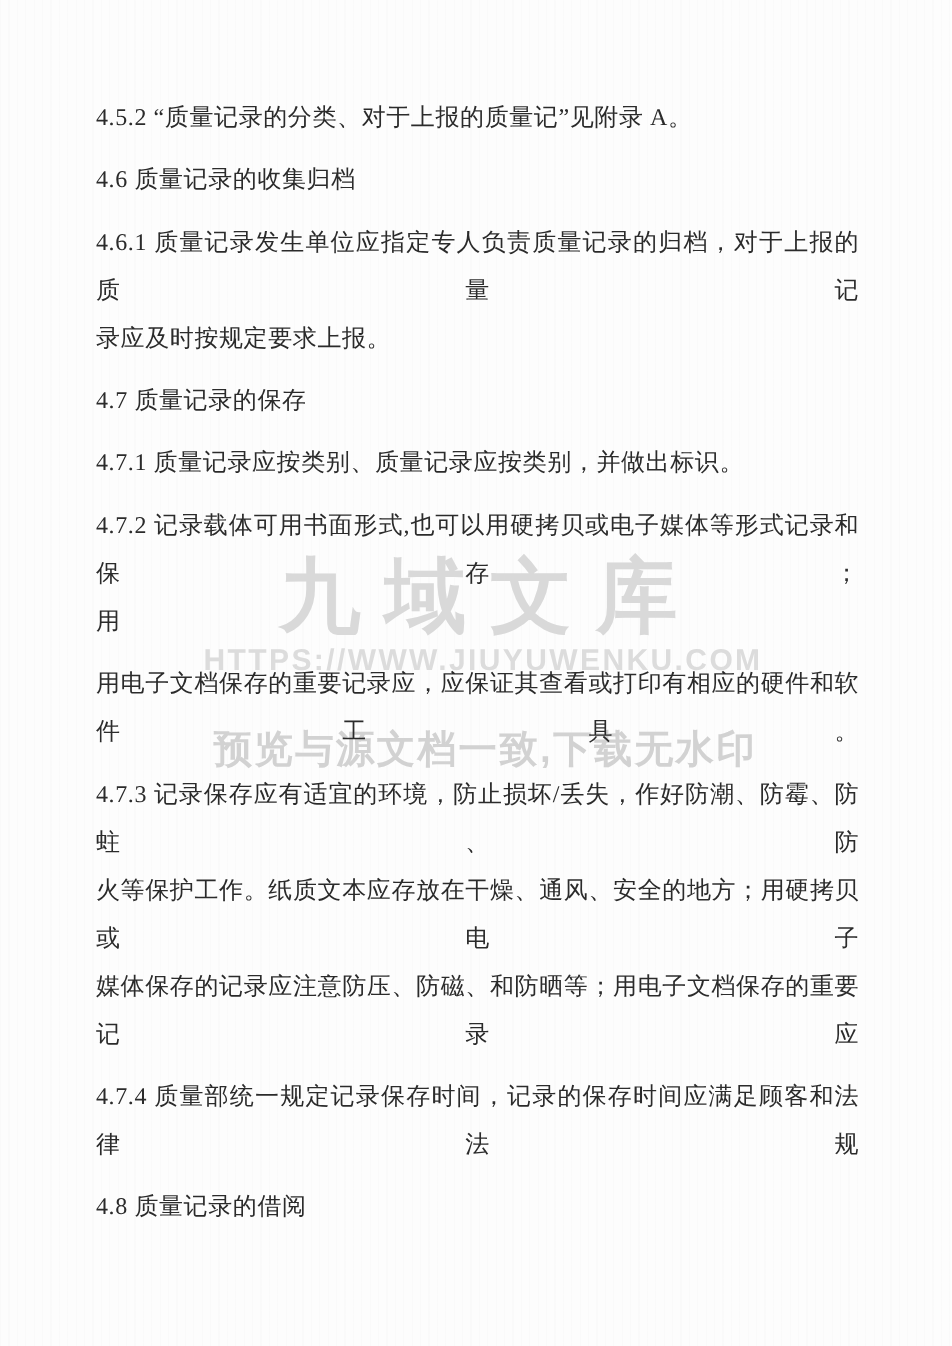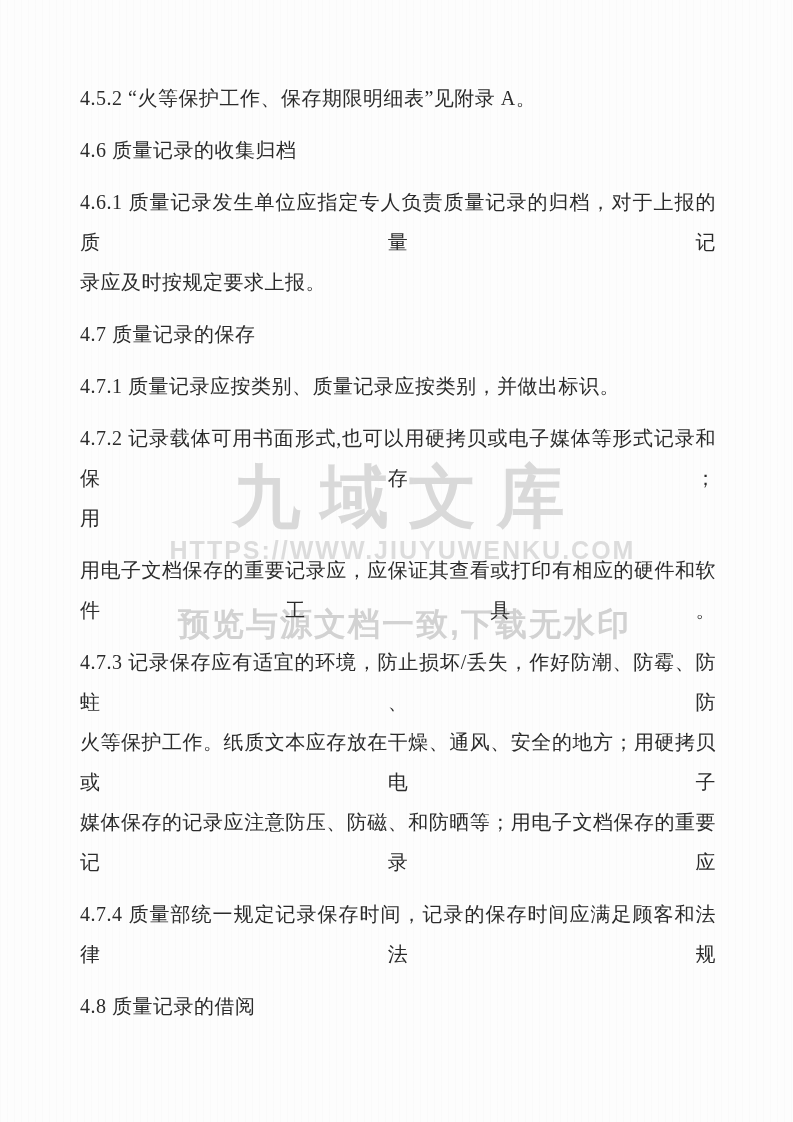--- a/index.html
+++ b/index.html
@@ -78,21 +78,21 @@
 <div class="page">
 
   <div class="wm wm-title">九域文库</div>
 
   <div class="wm wm-url">HTTPS://WWW.JIUYUWENKU.COM</div>
 
   <div class="wm wm-tagline">预览与源文档一致,下载无水印</div>
 
   <div class="content">
       <div class="para">
-        <div class="line">4.5.2 “火等保护工作、保存期限明细表”见附录 A。</div>
+        <div class="line">4.5.2 “质量记录的分类、对于上报的质量记”见附录 A。</div>
       </div>
       <div class="para">
         <div class="line">4.6 质量记录的收集归档</div>
       </div>
       <div class="para">
         <div class="line full">4.6.1 质量记录发生单位应指定专人负责质量记录的归档，对于上报的质量记</div>
         <div class="line">录应及时按规定要求上报。</div>
       </div>
       <div class="para">
         <div class="line">4.7 质量记录的保存</div>

